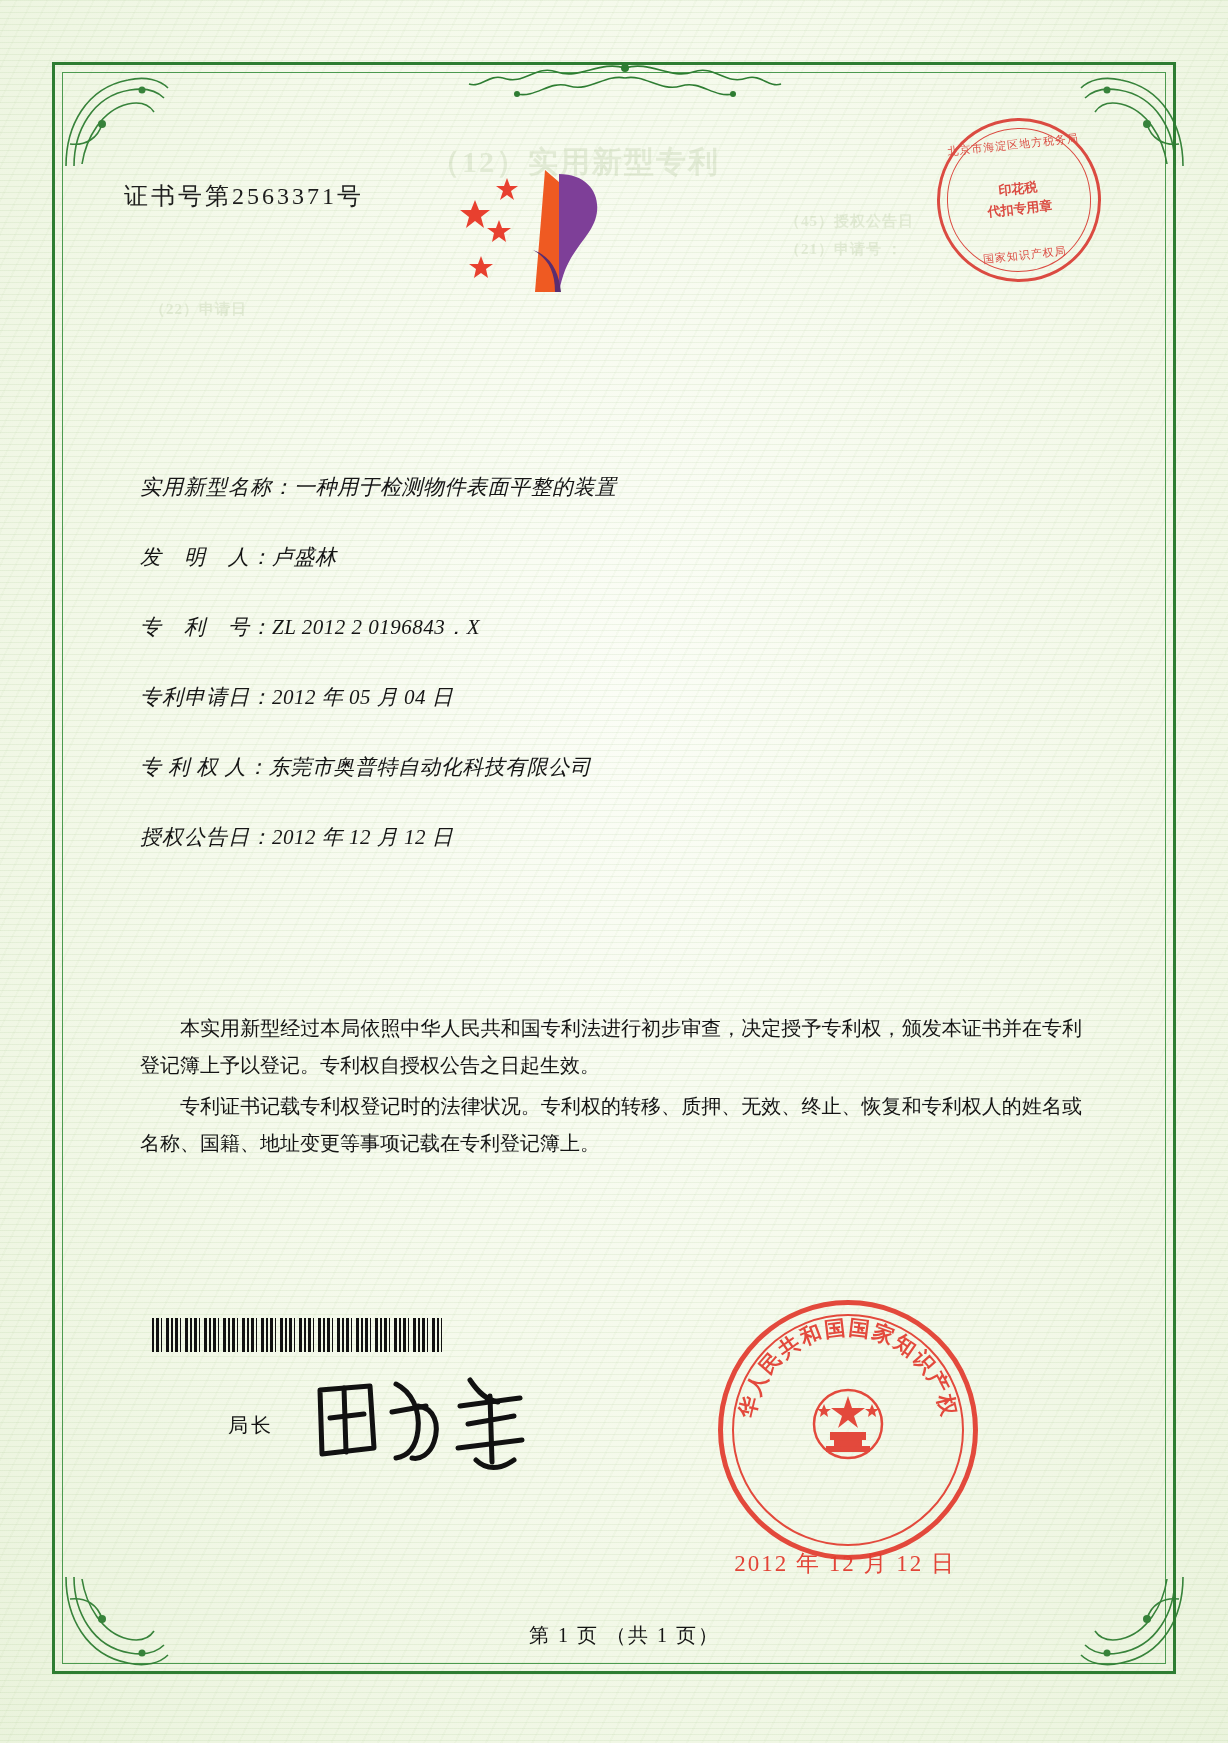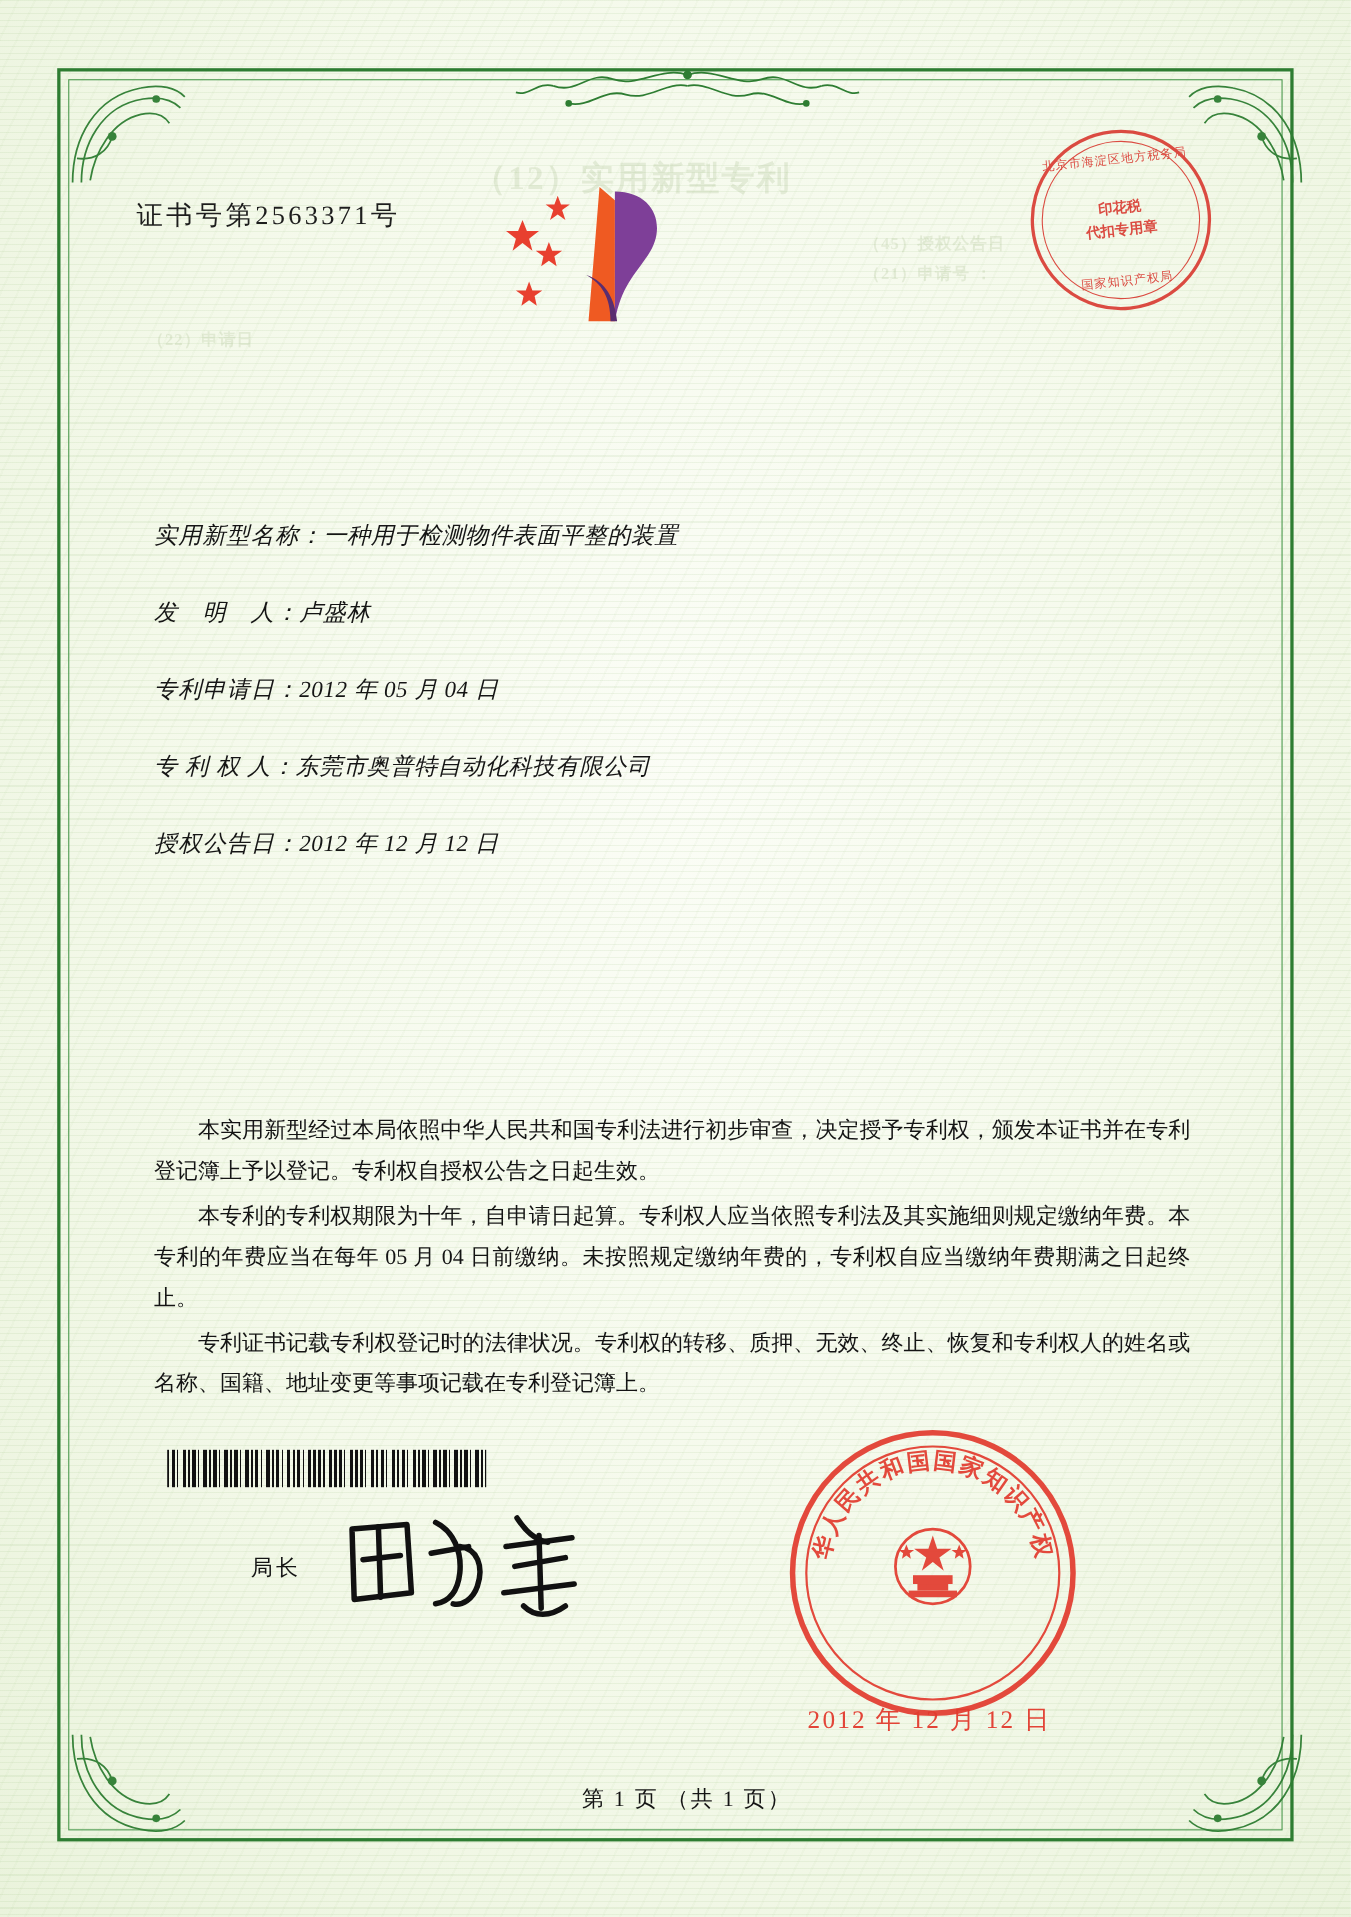--- a/index.html
+++ b/index.html
@@ -378,21 +378,21 @@
       <path d="M26 98 C30 72, 46 44, 72 38 C86 35, 94 40, 98 46"></path>
       <path d="M14 78 C30 80, 42 72, 46 58"></path>
       <circle cx="46" cy="58" r="4" fill="currentColor" stroke="none"></circle>
       <circle cx="86" cy="24" r="3.5" fill="currentColor" stroke="none"></circle>
     </svg>
   </div>
 
   <div class="ghost ghost-title">（12）实用新型专利</div>
   <div class="ghost ghost-line" style="left:785px; top:212px;">（45）授权公告日</div>
   <div class="ghost ghost-line" style="left:785px; top:240px;font-family:Liberation Serif, serif;">（21）申请号 ：</div>
-  <div class="ghost ghost-line" style="left:134px; top:300px;text-align:right;">（22）申请日</div>
+  <div class="ghost ghost-line" style="left:150px; top:300px;text-align:right;">（22）申请日</div>
 
   <div class="cert-no">证书号第2563371号</div>
 
   <div class="emblem">
     <svg viewBox="0 0 170 150">
 
       <g fill="#e8402f">
         <polygon points="20,40 24,50 35,50 26,57 29,68 20,61 11,68 14,57 5,50 16,50"></polygon>
         <polygon points="52,18 55,26 63,26 56,31 59,40 52,35 45,40 48,31 41,26 49,26"></polygon>
         <polygon points="44,60 47,68 56,68 49,73 51,82 44,77 37,82 39,73 32,68 41,68"></polygon>
@@ -418,33 +418,35 @@
 
 
   <div class="fields">
     <div class="field-row">
       <span class="field-label">实用新型名称：</span><span class="field-value">一种用于检测物件表面平整的装置</span>
     </div>
     <div class="field-row">
       <span class="field-label">发　明　人：</span><span class="field-value">卢盛林</span>
     </div>
     <div class="field-row">
+      <span class="field-label">专　利　号：</span><span class="field-value">ZL 2012 2 0196843．X</span>
+    </div>
+    <div class="field-row">
       <span class="field-label">专利申请日：</span><span class="field-value">2012 年 05 月 04 日</span>
     </div>
     <div class="field-row">
       <span class="field-label">专 利 权 人：</span><span class="field-value">东莞市奥普特自动化科技有限公司</span>
     </div>
     <div class="field-row">
       <span class="field-label">授权公告日：</span><span class="field-value">2012 年 12 月 12 日</span>
     </div>
   </div>
 
   <div class="paras">
     <p class="para">本实用新型经过本局依照中华人民共和国专利法进行初步审查，决定授予专利权，颁发本证书并在专利登记簿上予以登记。专利权自授权公告之日起生效。</p>
-    <p class="para">本专利的专利权期限为十年，自申请日起算。专利权人应当依照专利法及其实施细则规定缴纳年费。本专利的年费应当在每年 05 月 04 日前缴纳。未按照规定缴纳年费的，专利权自应当缴纳年费期满之日起终止。</p>
     <p class="para">专利证书记载专利权登记时的法律状况。专利权的转移、质押、无效、终止、恢复和专利权人的姓名或名称、国籍、地址变更等事项记载在专利登记簿上。</p>
   </div>
 
   <div class="barcode"></div>
 
   <div class="director">局长</div>
   <div class="signature">
     <svg viewBox="0 0 250 120" fill="none" stroke="#111" stroke-width="5" stroke-linecap="round" stroke-linejoin="round">
       <path d="M20 28 L70 24 L74 86 L22 92 Z"></path>
       <path d="M30 56 L64 52"></path>

